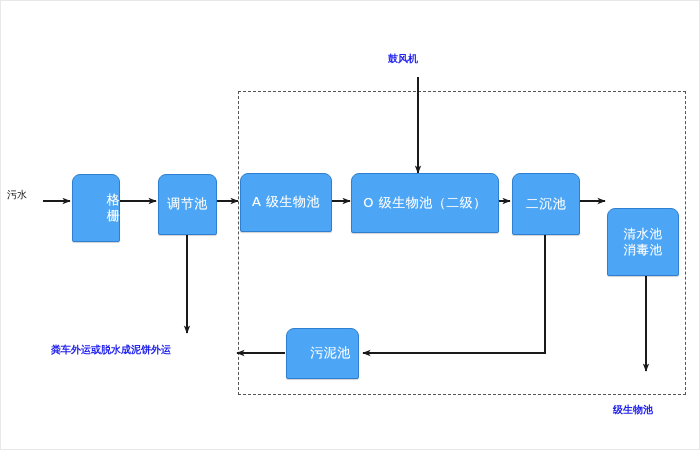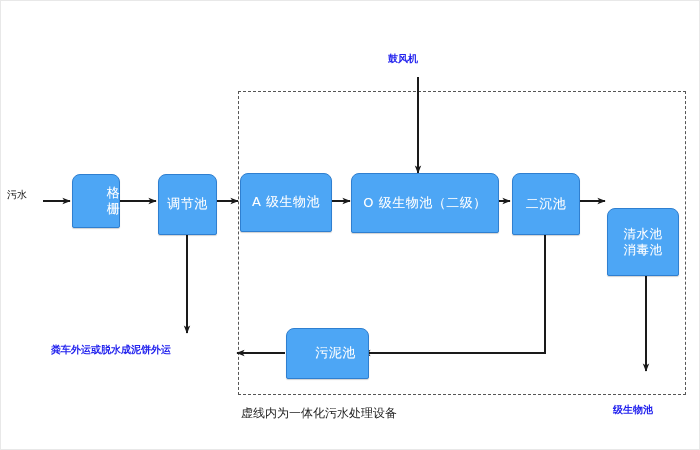--- a/index.html
+++ b/index.html
@@ -112,32 +112,31 @@
   </svg>
 
   <div class="lbl-blue" style="left:387px; top:51px;">鼓风机</div>
 
   <div class="lbl" style="left:6px; top:187px;">污水</div>
 
   <div class="lbl-blue" style="left:50px; top:342px;">粪车外运或脱水成泥饼外运</div>
 
   <div class="lbl-blue" style="left:612px; top:402px;">级生物池</div>
 
-  <div class="caption" style="left:240px; top:404px;">虚线内为一体化污水处理设备</div>
 
-  <div class="pbox" style="left:71px; top:173px; width:48px; height:54px;padding-left:35px;">格栅</div>
+  <div class="pbox" style="left:71px; top:173px; width:48px; height:68px;padding-left:35px;">格栅</div>
 
   <div class="pbox" style="left:157px; top:173px; width:59px; height:61px;">调节池</div>
 
   <div class="pbox" style="left:239px; top:172px; width:92px; height:59px;">A 级生物池</div>
 
   <div class="pbox" style="left:350px; top:172px; width:148px; height:60px;">O 级生物池（二级）</div>
 
   <div class="pbox" style="left:511px; top:172px; width:68px; height:62px;">二沉池</div>
 
   <div class="pbox two-line" style="left:606px; top:167px; width:72px; height:68px; flex-direction:column;margin-top:40px;">
     <span>清水池</span>
     <span>消毒池</span>
   </div>
 
-  <div class="pbox" style="left:285px; top:327px; width:83px; height:51px;padding-left:16px;">污泥池</div>
+  <div class="pbox" style="left:285px; top:327px; width:73px; height:51px;padding-left:16px;">污泥池</div>
 
 </div>
 
 </body></html>

